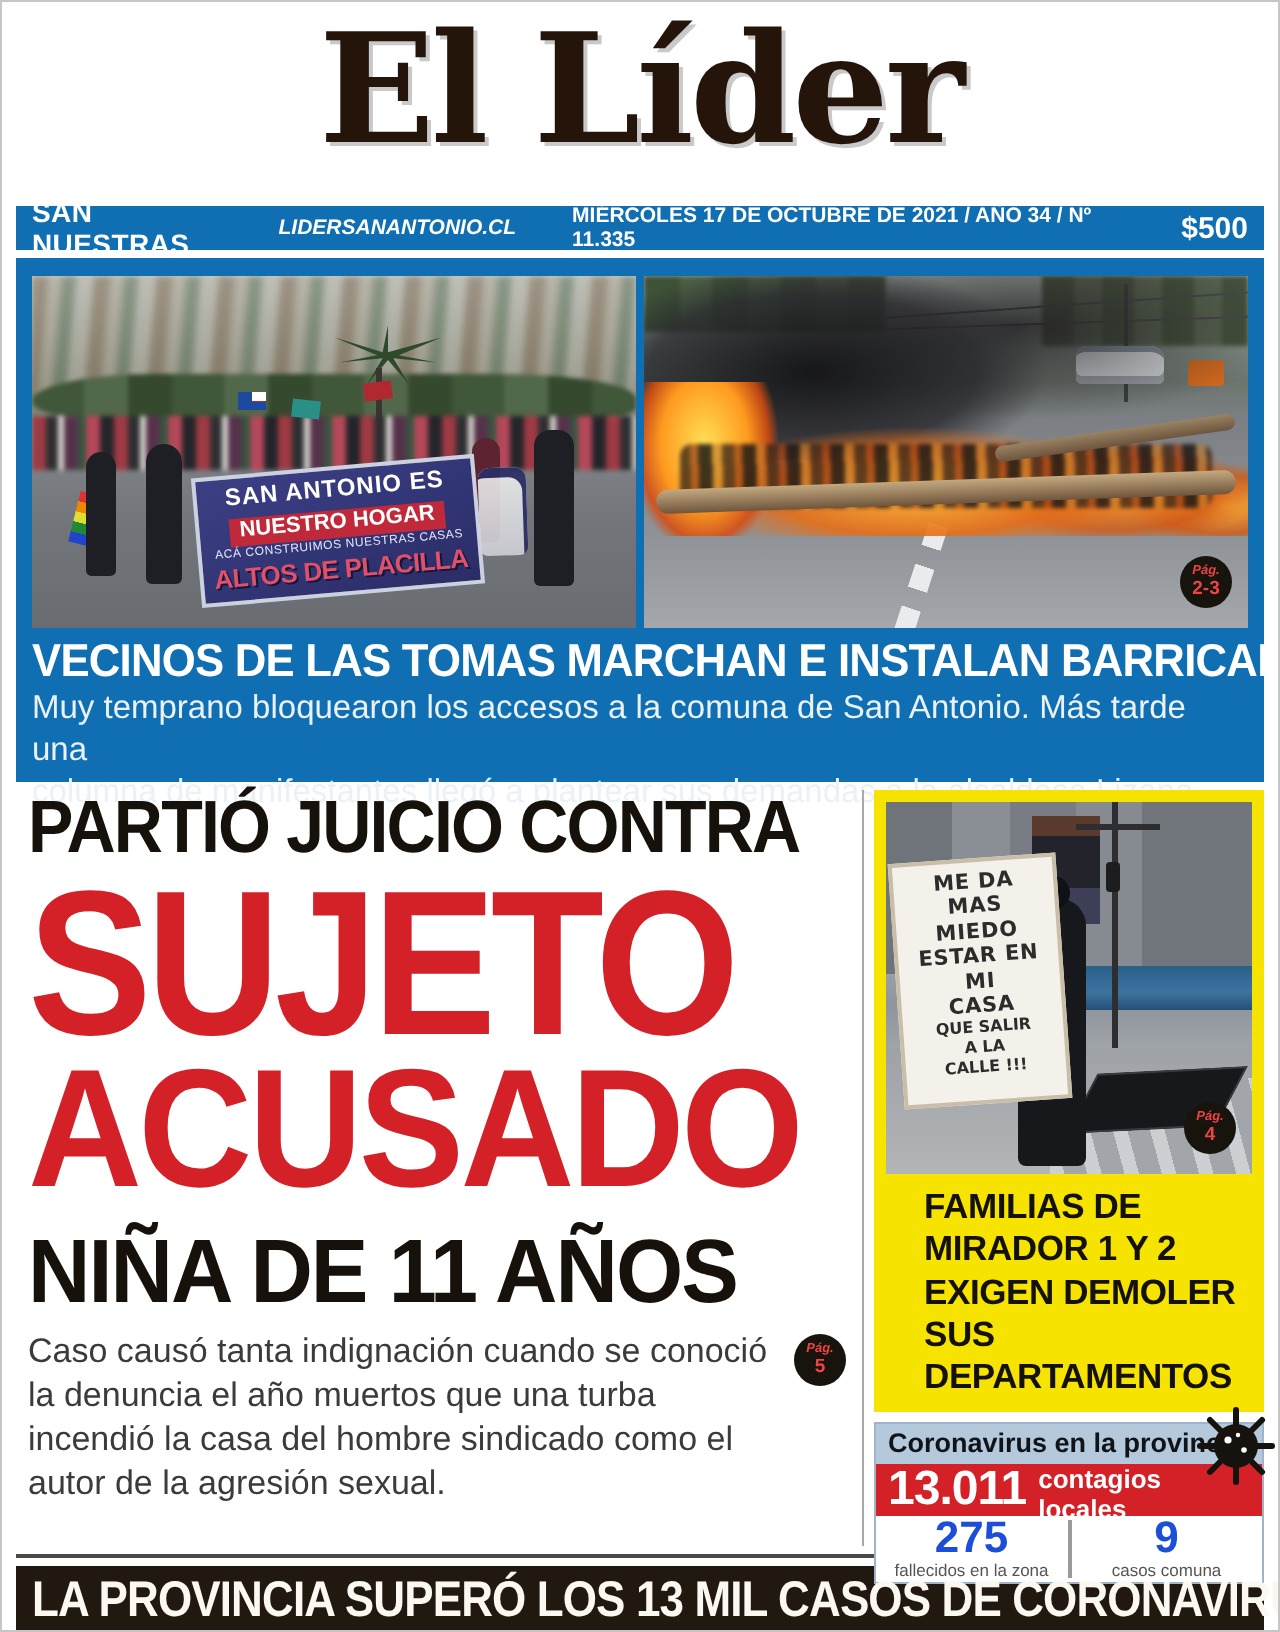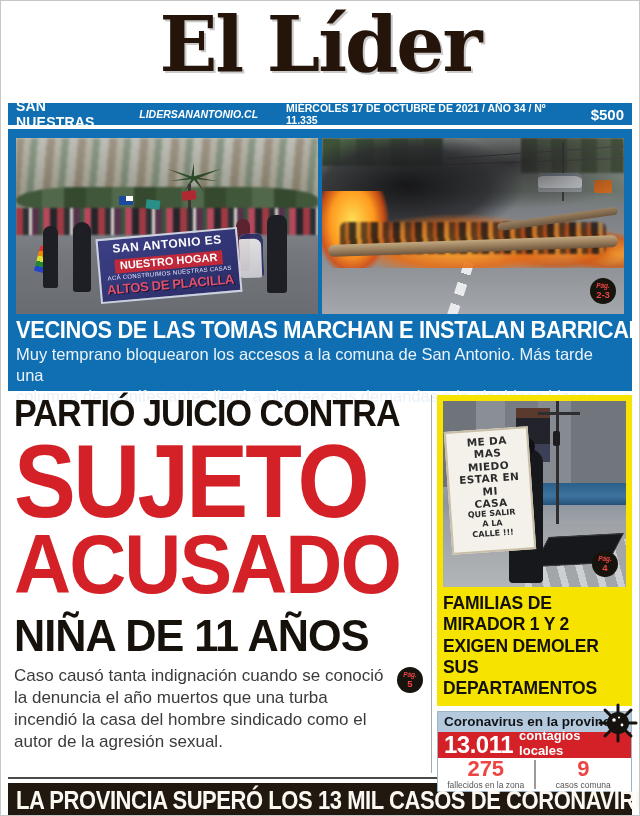--- a/index.html
+++ b/index.html
@@ -107,31 +107,31 @@
   .pole-arm { position:absolute; left:52%; top:6%; width:42px; height:3px; background:#2e2e30; }
   .t-light { position:absolute; left:60%; top:16%; width:7px; height:15px; background:#1d1d1f; border-radius:2px; }
   .road-s { position:absolute; left:0; right:0; bottom:0; height:34%; background:linear-gradient(180deg,#9ea2a6,#b2b5b8); }
   .crosswalk { position:absolute; right:0; bottom:0; width:55%; height:26%; background:repeating-linear-gradient(75deg,#cdd0d3 0 7px,#a2a6aa 7px 18px); }
   .floorsign { position:absolute; right:6%; bottom:12%; width:40%; height:16%; background:#17181b; transform:skewX(-30deg) rotate(-3deg); box-shadow:inset 0 0 0 1px #3a3a3e; }
   .person { position:absolute; left:36%; top:26%; width:34px; height:72%; background:#17181c; border-radius:14px 14px 4px 4px; }
   .person-head { position:absolute; left:41%; top:20%; width:17px; height:17px; background:#101114; border-radius:50%; }
   .sign { position:absolute; left:3%; top:15%; width:46%; height:66%; background:#f4f1ea; border:2px solid #c9bfa8; transform:rotate(-4deg); color:#2c2c2c; text-align:center; padding-top:4px; font-family:"DejaVu Sans", sans-serif; }
   .sign .sl { font-size:10.5px; font-weight:bold; line-height:1.18; letter-spacing:.4px; }
   .sign .sm { font-size:8px; font-weight:bold; line-height:1.25; }
-  .yellow-caption { color:#131108; font-weight:bold; font-size:17.5px; line-height:1.22; margin-top:6px; letter-spacing:-.2px; }
+  .yellow-caption { color:#131108; font-weight:bold; font-size:17.5px; line-height:1.22; margin-top:6px; letter-spacing:-.2px;margin-left:19px; }
 
   
   .covid { position:relative; margin-top:5px; border:1px solid #9fb4c6; }
   .covid-head { background:#b5c9dc; height:20px; display:flex; align-items:center; padding-left:6px; font-weight:bold; font-size:13.5px; color:#101418; }
-  .covid-red { background:#d42127; height:26px; display:flex; align-items:flex-end; padding:0 6px; color:#fff; }
+  .covid-red { background:#d42127; height:26px; display:flex; align-items:flex-start; padding:0 6px; color:#fff; }
   .covid-big { font-weight:bold; font-size:24px; letter-spacing:-.5px; line-height:26px; }
   .covid-biglabel { font-weight:bold; font-size:13px; margin-left:6px; }
   .covid-stats { display:flex; align-items:stretch; background:#fff; height:33px; }
   .covid-col { flex:1; text-align:center; }
-  .covid-num { font-weight:bold; font-size:22px; color:#ef4444; line-height:22px; }
+  .covid-num { font-weight:bold; font-size:22px; color:#1d4ed8; line-height:22px; }
   .covid-lbl { font-size:8.5px; color:#555; }
   .covid-div { width:2px; background:#9a9a9a; margin:2px 0; }
   .covid-gray { background:#9a9a9a; color:#fff; font-weight:bold; font-size:13px; height:19px; display:flex; align-items:center; justify-content:center; letter-spacing:-.2px; }
   .virus { position:absolute; top:-9px; right:-7px; width:40px; height:40px; }
 
   
   .rule { border-top:2px solid #4a4a4a; margin-top:4px; }
   .bottom-bar { margin-top:4px; background:#211810; height:34px; display:flex; align-items:center; padding:0 8px; }
   .bottom-headline { color:#fbf8f2; font-weight:bold; font-size:25px; letter-spacing:-.5px; }
 </style>

